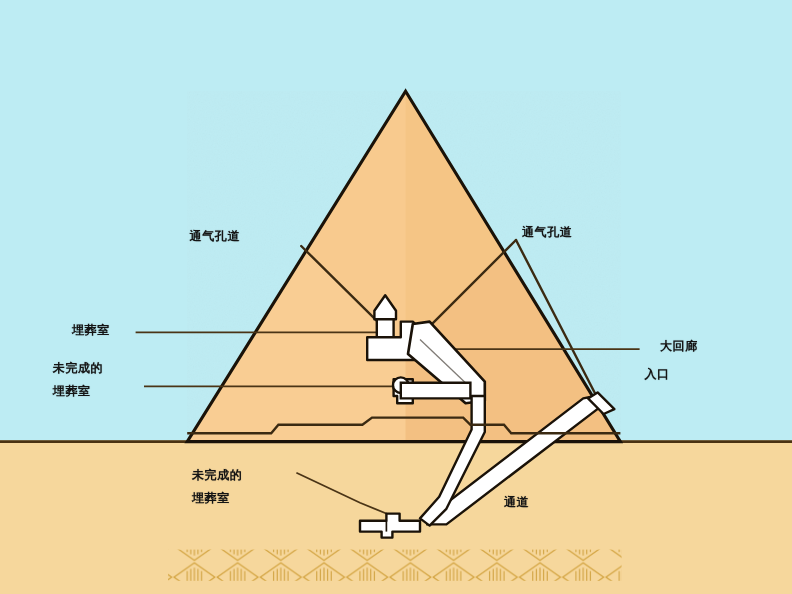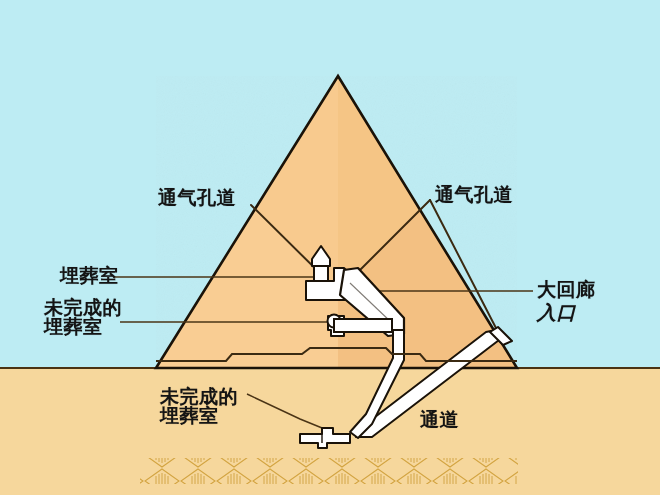--- a/index.html
+++ b/index.html
@@ -23,21 +23,21 @@
     left: 0;
     top: 0;
     width: 660px;
     height: 495px;
   }
   .lbl {
     position: absolute;
     color: #141414;
     font-family: "DejaVu Sans", "Liberation Sans", sans-serif;
     font-weight: 700;
-    font-size: 19px;
+    font-size: 10px;
     line-height: 19px;
     letter-spacing: 0.5px;
     white-space: pre;
     text-shadow: 0 0 1px rgba(0,0,0,0.25);
   }
   .lbl.left   { text-align: left; }
 </style>
 </head>
 <body>
 
@@ -142,22 +142,22 @@
 
   <div class="lbl left" style="left:158px; top:188px;">通气孔道</div>
 
   <div class="lbl left" style="left:435px; top:185px;">通气孔道</div>
 
   <div class="lbl left" style="left:60px; top:266px;">埋葬室</div>
 
   <div class="lbl left" style="left:44px; top:298px;">未完成的
 埋葬室</div>
 
-  <div class="lbl left" style="left:537px; top:280px;">大回廊</div>
+  <div class="lbl left" style="left:550px; top:280px;">大回廊</div>
 
-  <div class="lbl left" style="left:537px; top:303px;font-style:italic;">入口</div>
+  <div class="lbl left" style="left:537px; top:303px;">入口</div>
 
   <div class="lbl left" style="left:160px; top:387px;">未完成的
 埋葬室</div>
 
   <div class="lbl left" style="left:420px; top:410px;">通道</div>
 
 </div>
 
 </body></html>

